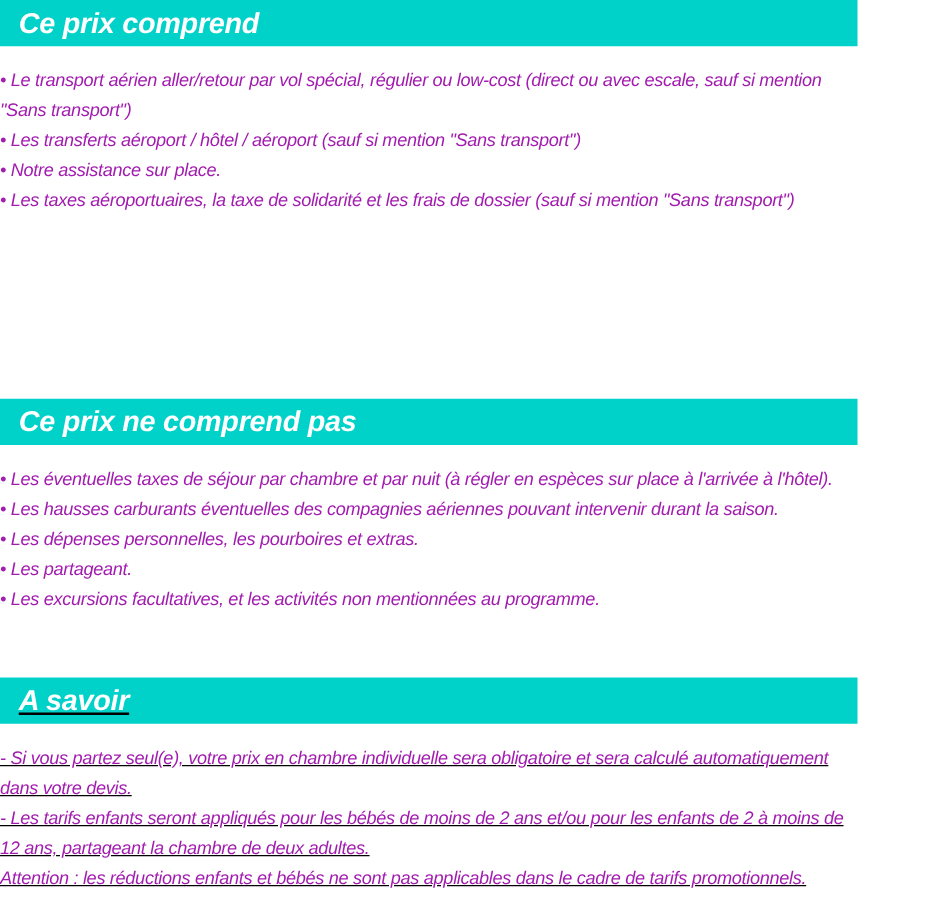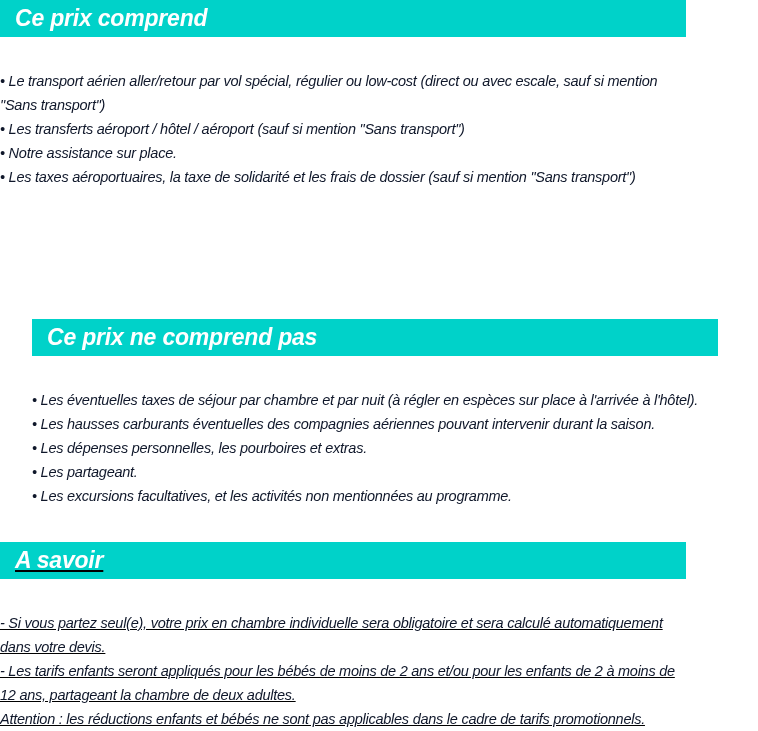--- a/index.html
+++ b/index.html
@@ -20,30 +20,30 @@
     color: #ffffff;
     font-style: italic;
     font-weight: bold;
     font-size: 23px;
     line-height: 37px;
     padding-left: 15px;
     box-sizing: border-box;
     letter-spacing: -0.2px;
   }
   .section-body {
-    padding-top: 32px;
-    color: #0f172a;
+    padding-top: 16px;
+    color: #a21caf;
     font-style: italic;
     font-size: 14.5px;
     line-height: 24px;
     letter-spacing: -0.25px;
   }
   .line { display: block; white-space: normal; }
   #s1 { top: 0; }
-  #s2 { top: 319px; margin-left: 32px; }
+  #s2 { top: 319px; }
   #s3 { top: 542px; text-decoration: underline; }
 </style>
 </head>
 <body>
 
 <div class="section" id="s1">
   <div class="section-header">Ce prix comprend</div>
   <div class="section-body">
     <span class="line">• Le transport aérien aller/retour par vol spécial, régulier ou low-cost (direct ou avec escale, sauf si mention "Sans transport")</span>
     <span class="line">• Les transferts aéroport / hôtel / aéroport (sauf si mention "Sans transport")</span>

